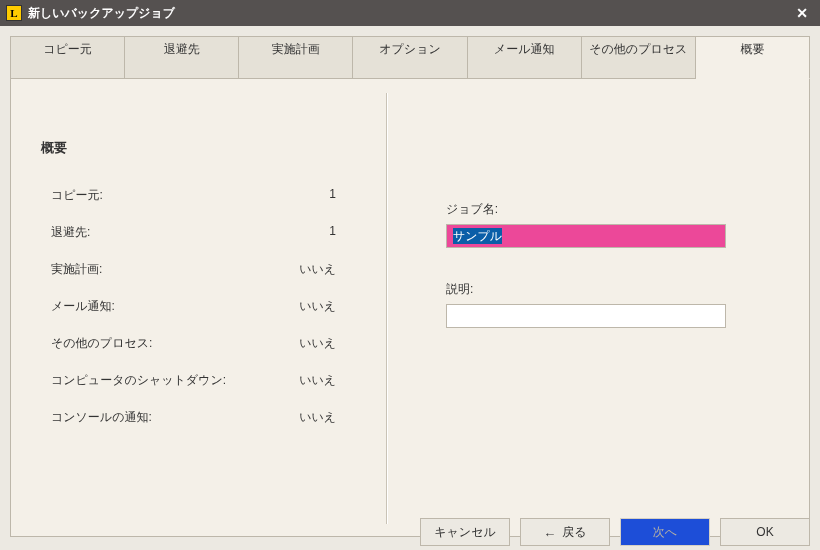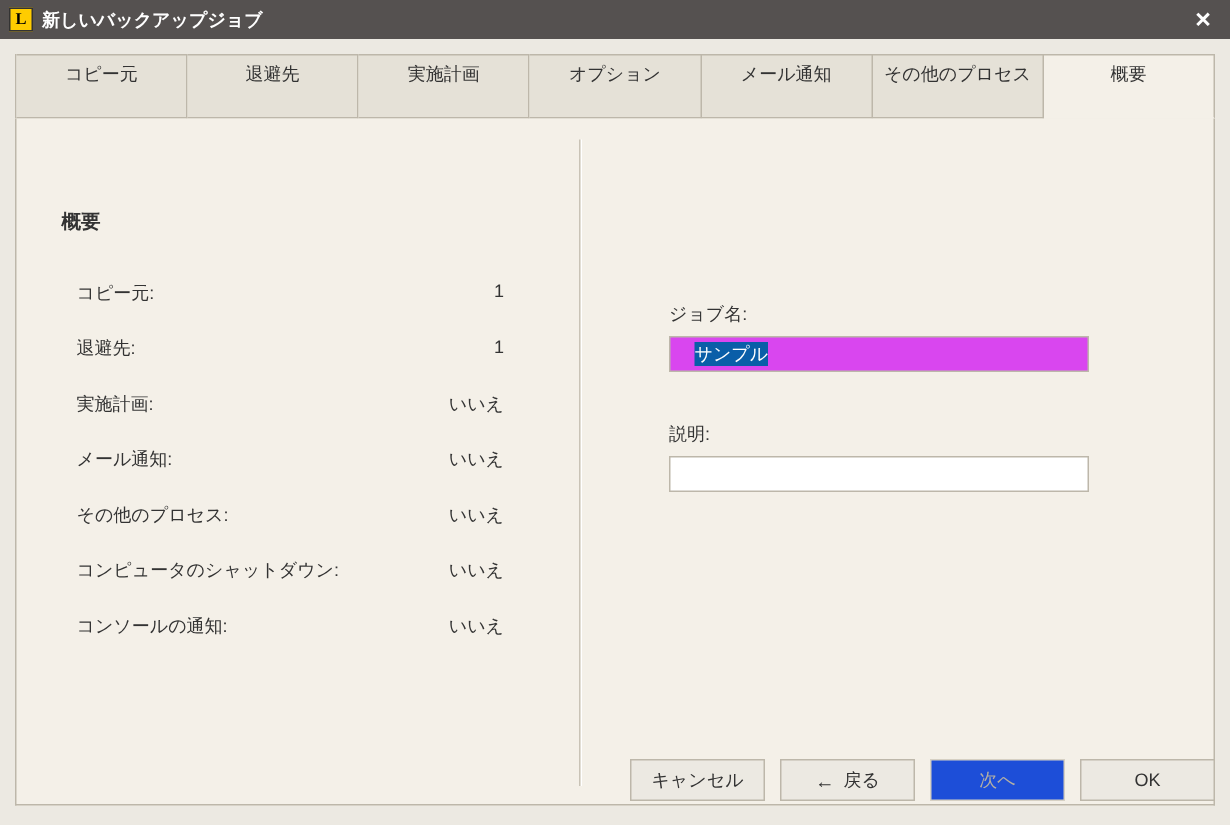--- a/index.html
+++ b/index.html
@@ -152,31 +152,31 @@
     color: #fff;
     padding: 1px 0px;
     display: inline-block;
     line-height: 14px;
   }
   .desc-group { margin-top: 33px; }
   .input-shell {
     width: 280px;
     height: 24px;
     border: 1px solid #bdb7aa;
-    background: #d946ef;
-    padding: 3px 16px;
+    background: #ec4899;
+    padding: 3px 6px;
     font-size: 12px;
     line-height: 14px;
     cursor: text;
   }
 
   .footer {
     position: absolute;
     right: 10px;
-    bottom: 16px;
+    bottom: 4px;
     display: flex;
     gap: 10px;
   }
   .btn {
     width: 90px;
     height: 28px;
     border: 1px solid #bdb7aa;
     background: #ece9e2;
     font-size: 12px;
     color: #333;

